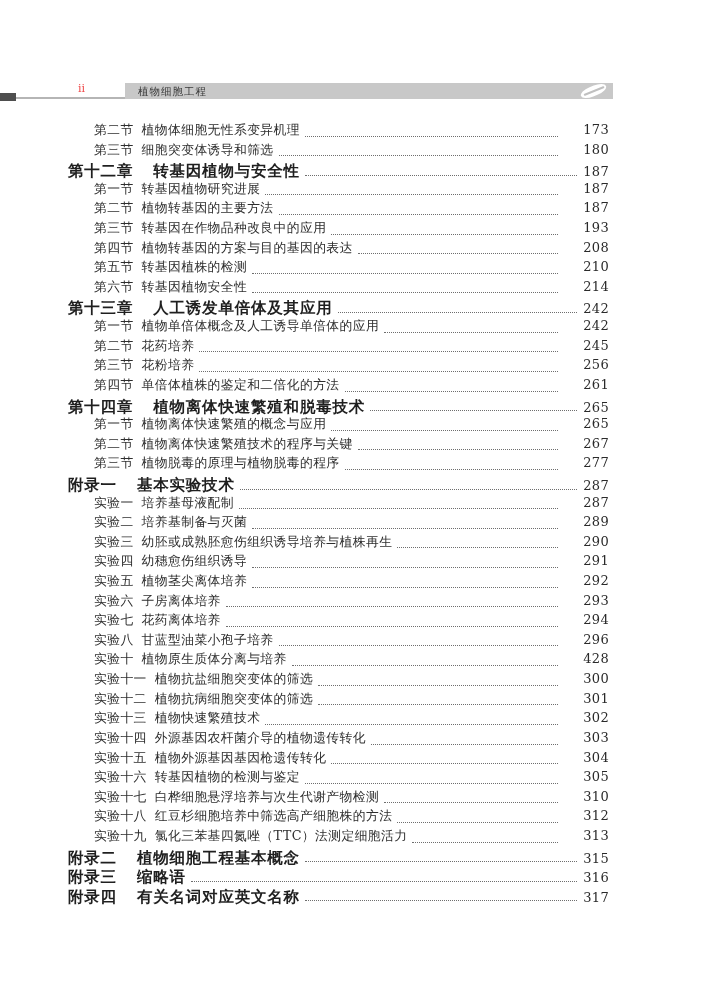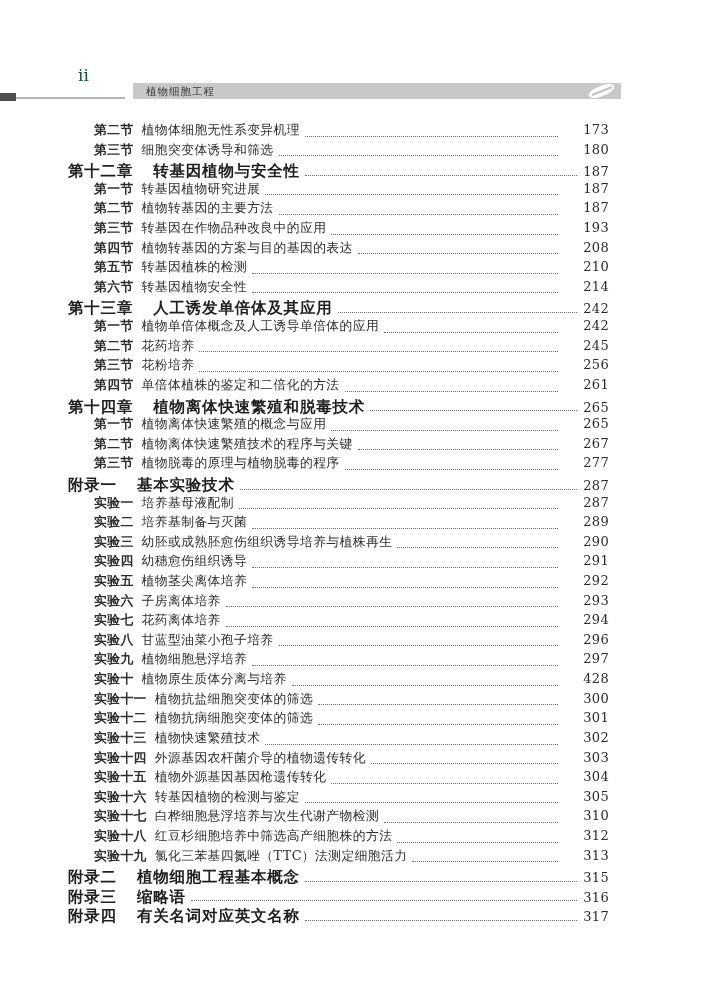--- a/index.html
+++ b/index.html
@@ -9,34 +9,34 @@
     background:#ffffff;
     overflow:hidden;
     font-family:"DejaVu Serif","Liberation Serif",serif;
     color:#2e2e2e;
     box-sizing:border-box;
     outline:1px solid #ececec;
   }
 
   
   .folio {
-    position:absolute; left:78px; top:68px;
-    font-size:17px; line-height:15px; color:#14532d;
+    position:absolute; left:78px; top:81px;
+    font-size:11px; line-height:15px; color:#ef4444;
   }
   .header-rule {
     position:absolute; left:0; top:97px;
     width:125px; height:2px; background:#b5b5b5;
   }
   .header-tick {
     position:absolute; left:0; top:93px;
     width:16px; height:8px; background:#4e4e4e;
   }
   .header-bar {
     position:absolute; left:125px; top:83px;
-    width:488px; height:16px; background:#c8c8c8;margin-left:8px;
+    width:488px; height:16px; background:#c8c8c8;
   }
   .header-bar .running-title {
     display:block; padding-left:13px;
     font-size:10.5px; line-height:16px; letter-spacing:1px;
     color:#383838;
     font-family:"DejaVu Sans","Liberation Sans",sans-serif;
   }
   .swoosh {
     position:absolute; right:2px; top:0;
     width:36px; height:16px; overflow:hidden;
@@ -84,21 +84,21 @@
   .toc-row.chapter {
     font-size:15.5px; font-weight:700; color:#1f1f1f;
   }
   .toc-row.chapter .label { margin-right:20px; letter-spacing:0.8px; }
   .toc-row.chapter .title { letter-spacing:0.8px; }
   .toc-row.chapter .pagenum { margin-left:5px; }
 
   .toc-row.section {
     font-size:12.8px; padding-left:26px; color:#2e2e2e;
   }
-  .toc-row.section .label { margin-right:8px; letter-spacing:0.4px;font-weight:bold; }
+  .toc-row.section .label { margin-right:8px; letter-spacing:0.4px; }
   .toc-row.section .title { letter-spacing:0.4px; }
 </style>
 </head>
 <body>
 
 <div class="page">
 
   <span class="folio">ii</span>
   <div class="header-rule"></div>
   <div class="header-tick"></div>
@@ -268,26 +268,20 @@
     <span class="leader"></span>
     <span class="pagenum">294</span>
   </div>
       <div class="toc-row section">
     <span class="label">实验八</span>
     <span class="title">甘蓝型油菜小孢子培养</span>
     <span class="leader"></span>
     <span class="pagenum">296</span>
   </div>
       <div class="toc-row section">
-    <span class="label">实验九</span>
-    <span class="title">植物细胞悬浮培养</span>
-    <span class="leader"></span>
-    <span class="pagenum">297</span>
-  </div>
-      <div class="toc-row section">
     <span class="label">实验十</span>
     <span class="title">植物原生质体分离与培养</span>
     <span class="leader"></span>
     <span class="pagenum">428</span>
   </div>
       <div class="toc-row section">
     <span class="label">实验十一</span>
     <span class="title">植物抗盐细胞突变体的筛选</span>
     <span class="leader"></span>
     <span class="pagenum">300</span>

